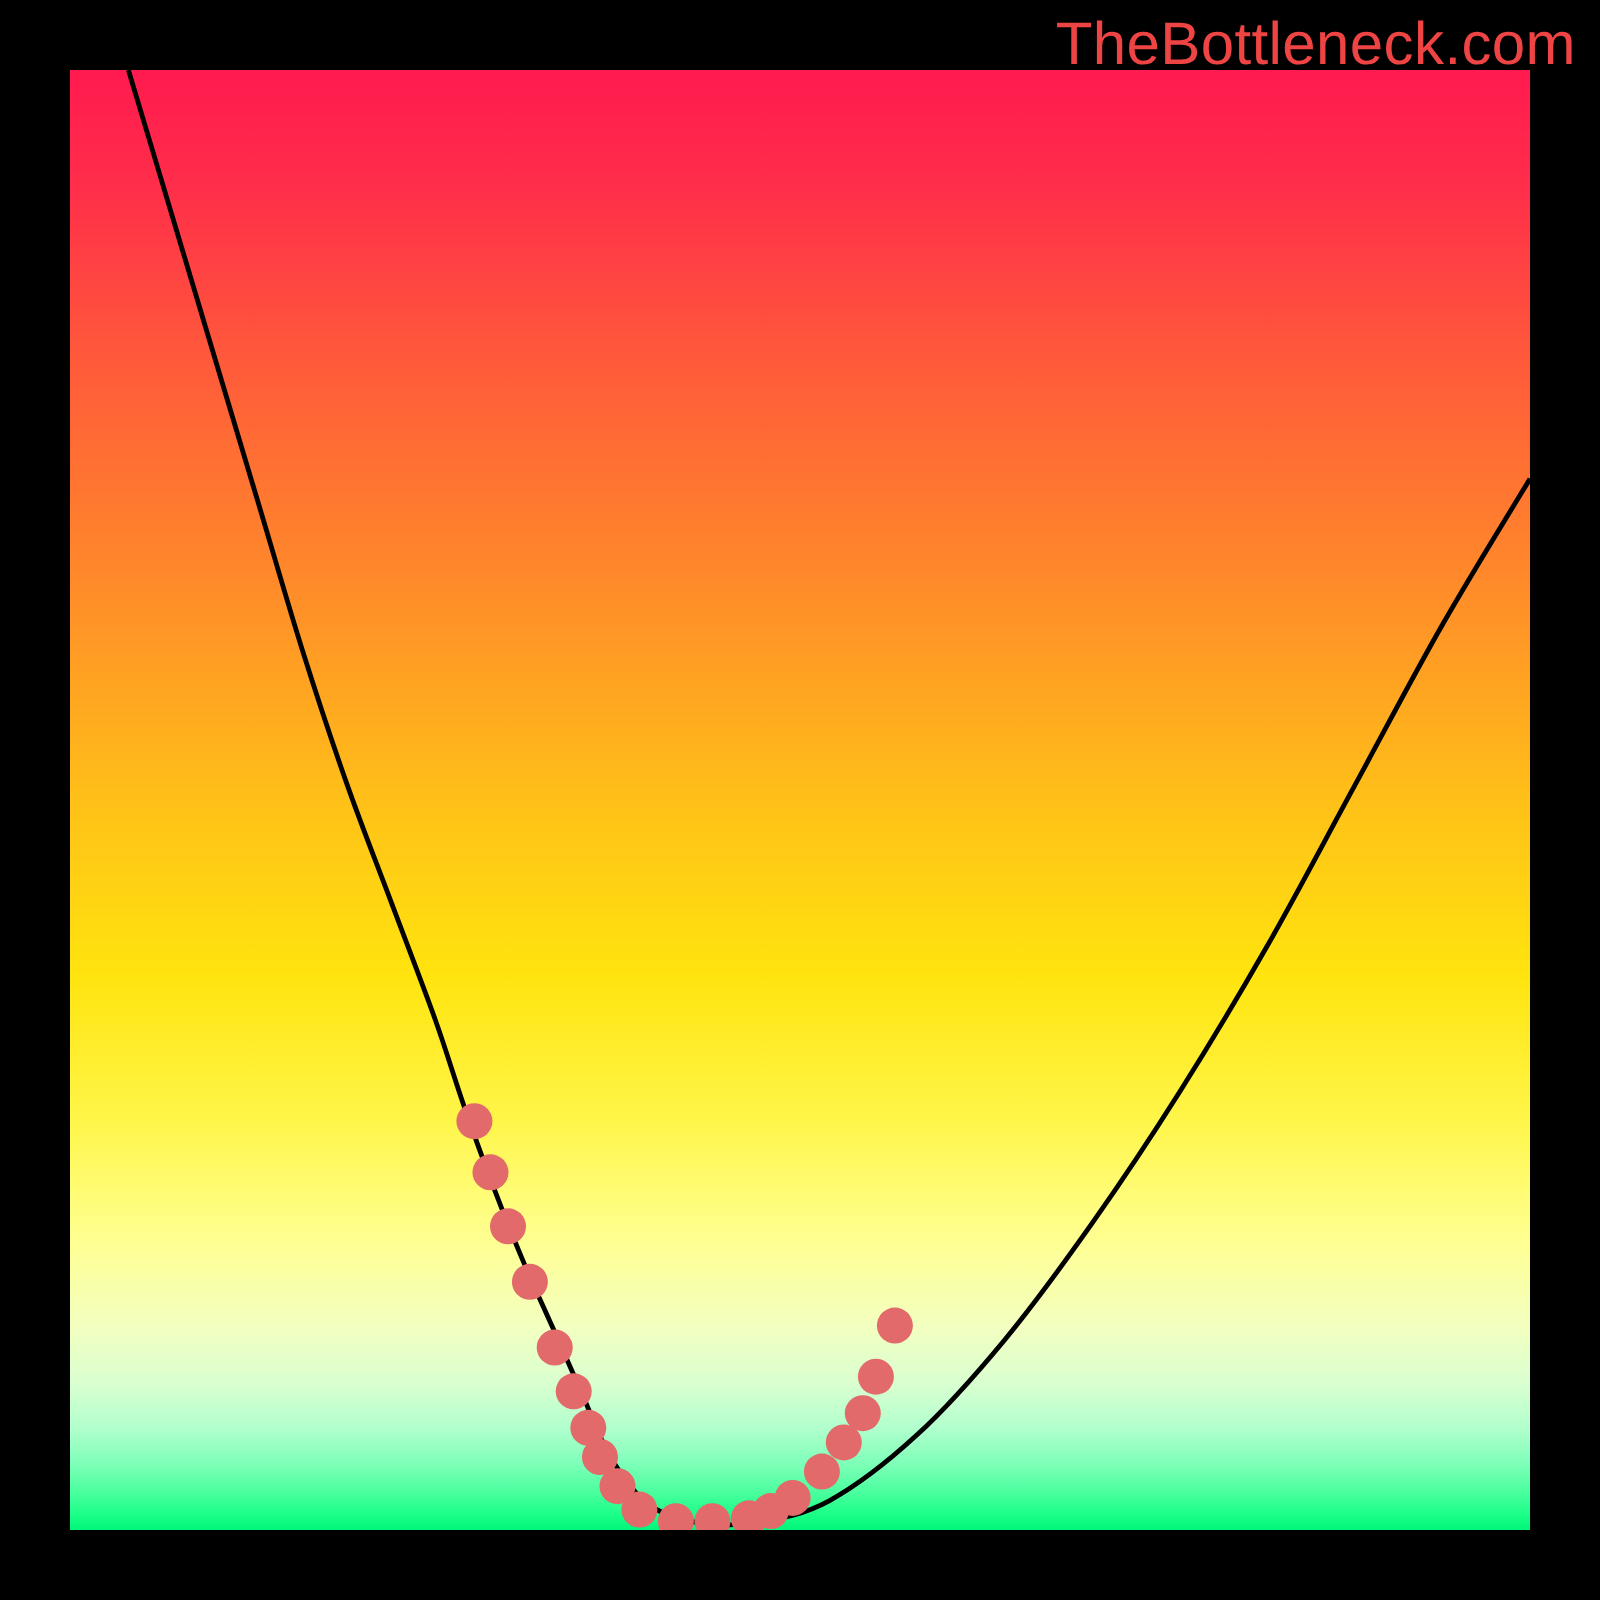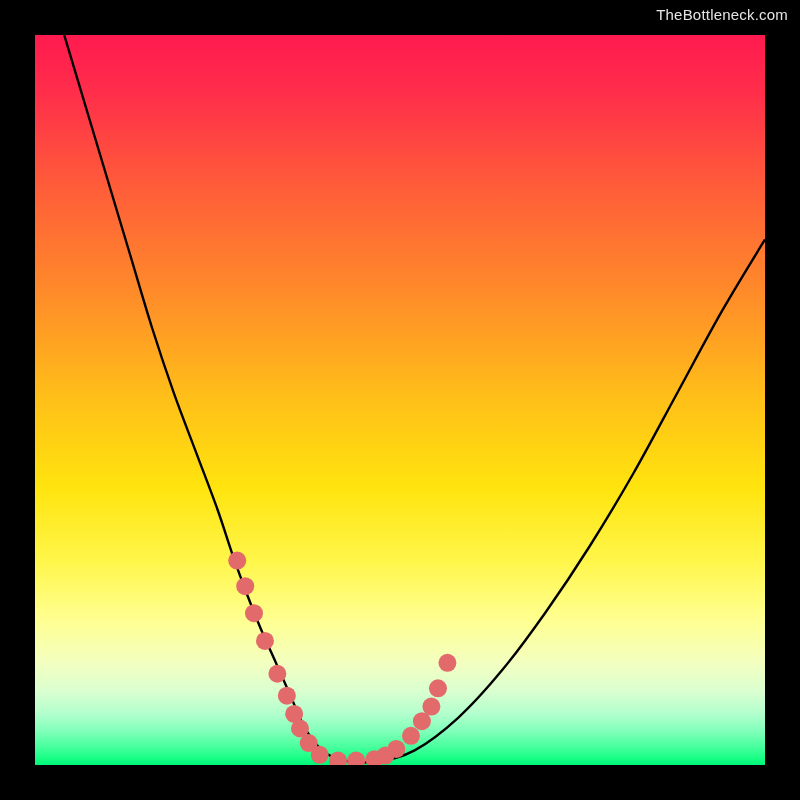--- a/index.html
+++ b/index.html
@@ -28,22 +28,22 @@
     overflow: hidden;
   }
   .grad {
     position: absolute;
     inset: 0;
   }
   .watermark {
     position: absolute;
     top: 6px;
     right: 12px;
-    color: #e5e5e5;
-    font-size: 15px;
+    color: #ef4444;
+    font-size: 30px;
     letter-spacing: 0.2px;
     font-weight: 400;
   }
   svg { display: block; }
 </style>
 </head>
 <body>
 
 <div class="frame">
 

